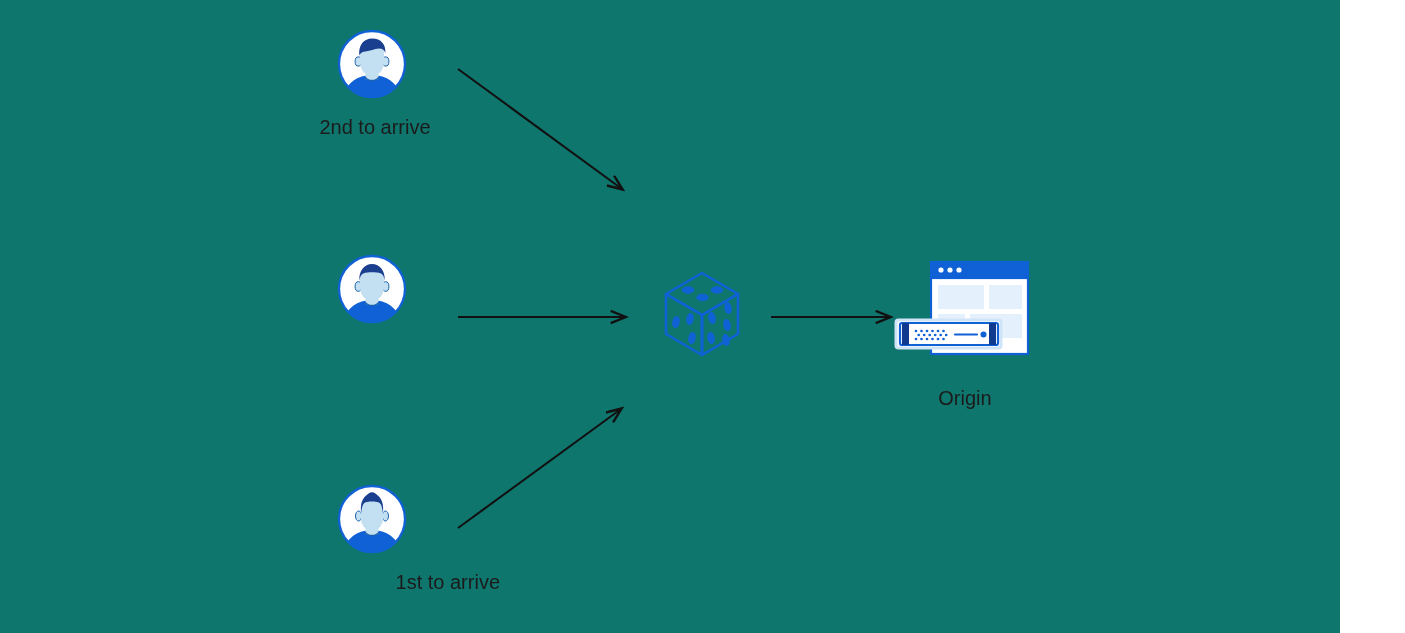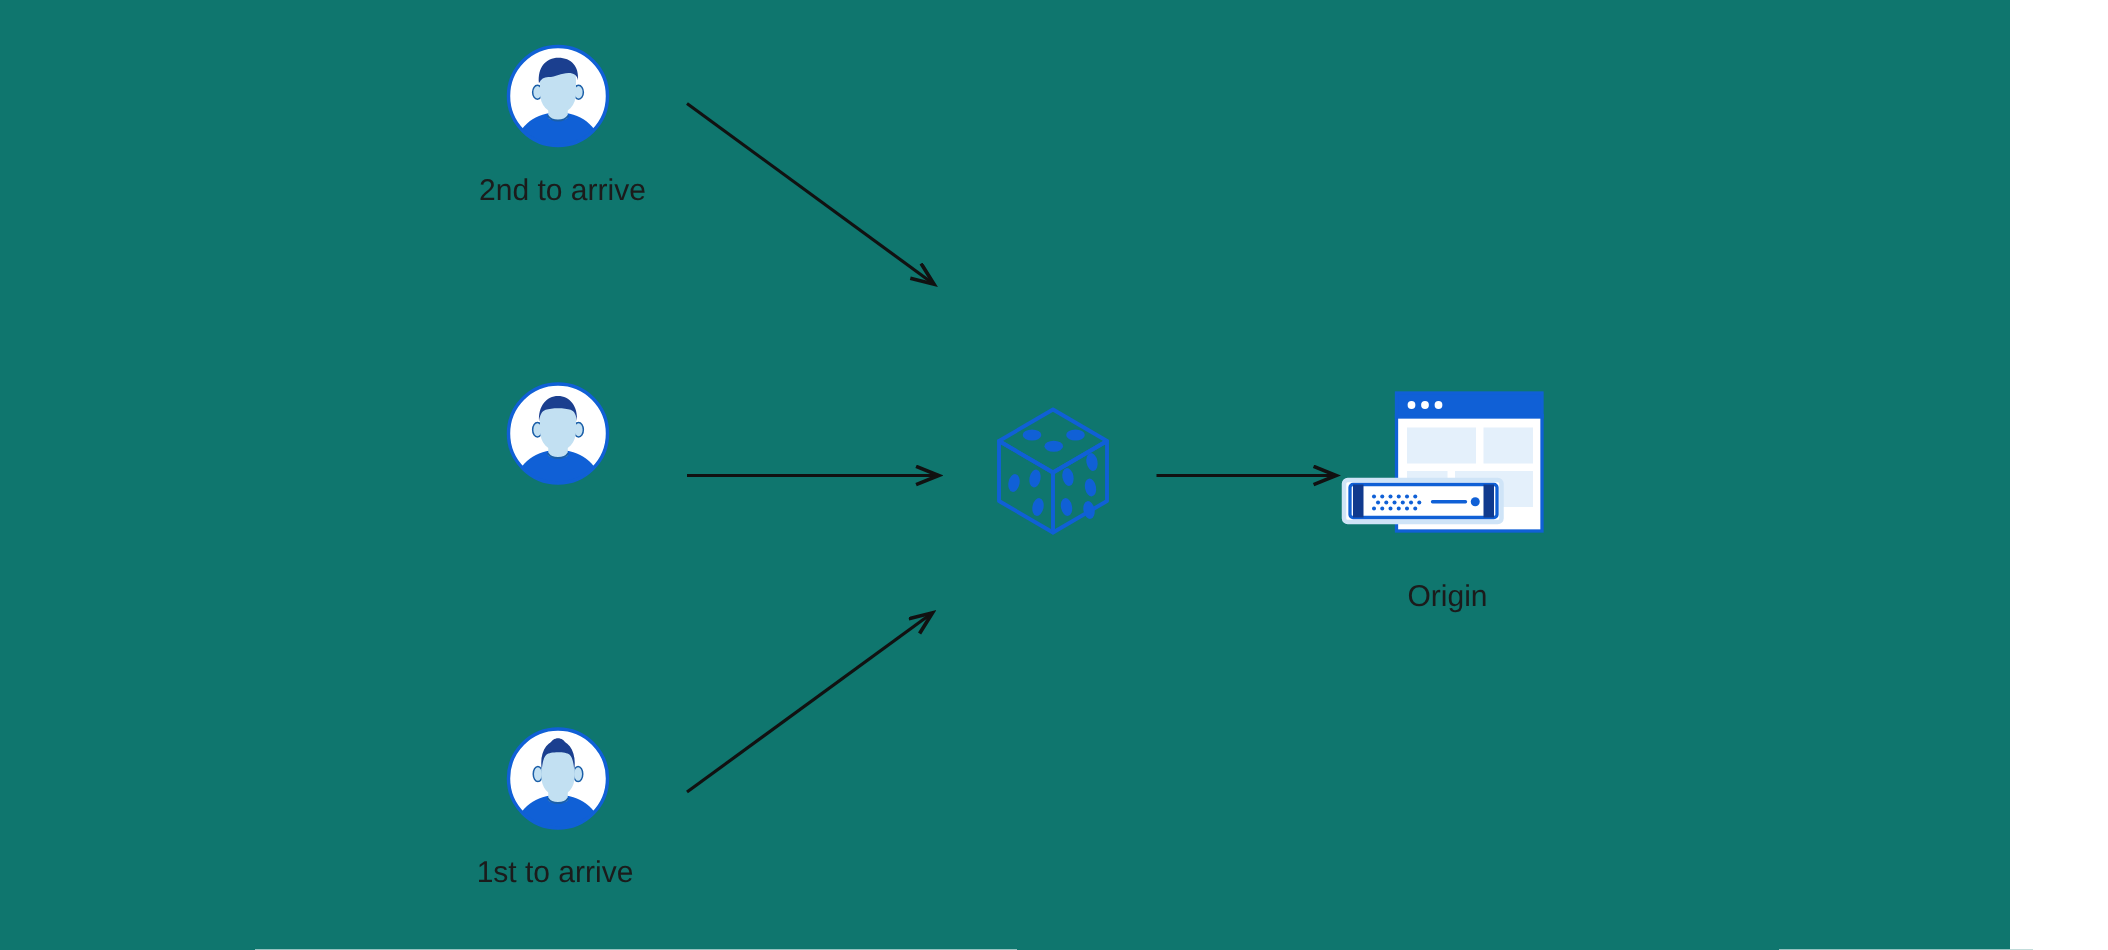--- a/index.html
+++ b/index.html
@@ -37,21 +37,21 @@
     width: 1405px;
     height: 633px;
     pointer-events: none;
   }
   
   #avatar-1 { left: 336px; top: 28px; }
   #avatar-2 { left: 336px; top: 253px; }
   #avatar-3 { left: 336px; top: 483px; }
   #label-1 { left: 245px; top: 115px; }
   #label-2 { left: 242px; top: 341px; }
-  #label-3 { left: 240px; top: 570px; }
+  #label-3 { left: 240px; top: 570px; text-align: right; }
   #dice-node { left: 661px; top: 268px; }
   #origin-node { left: 893px; top: 258px; }
   #label-origin { left: 835px; top: 386px; }
 </style>
 </head>
 <body>
 
 <div id="canvas">
 
   <svg class="arrow-layer" viewBox="0 0 1405 633" width="1405" height="633">

